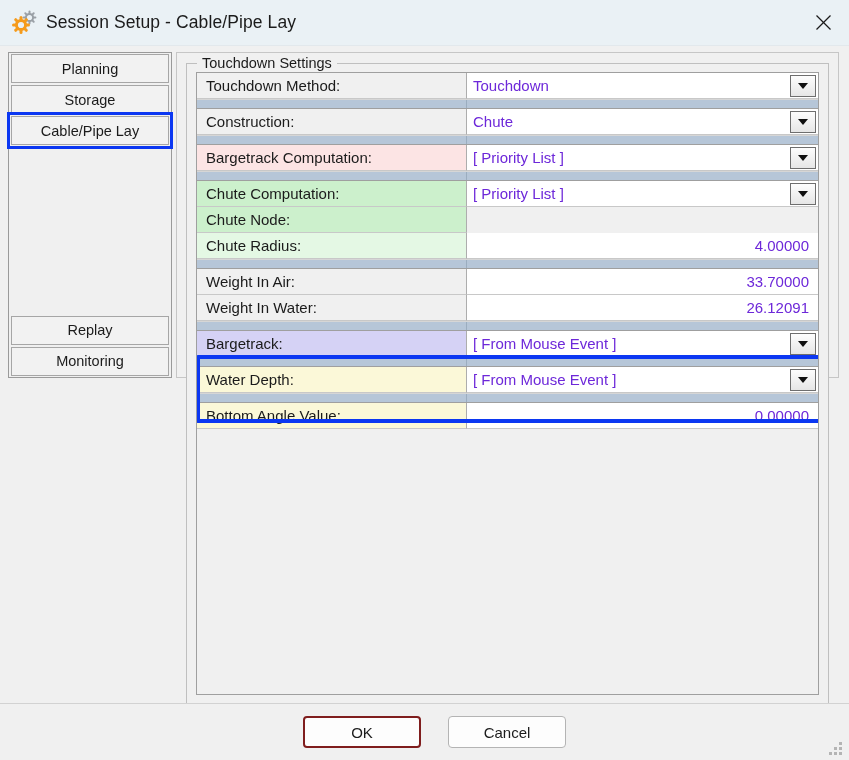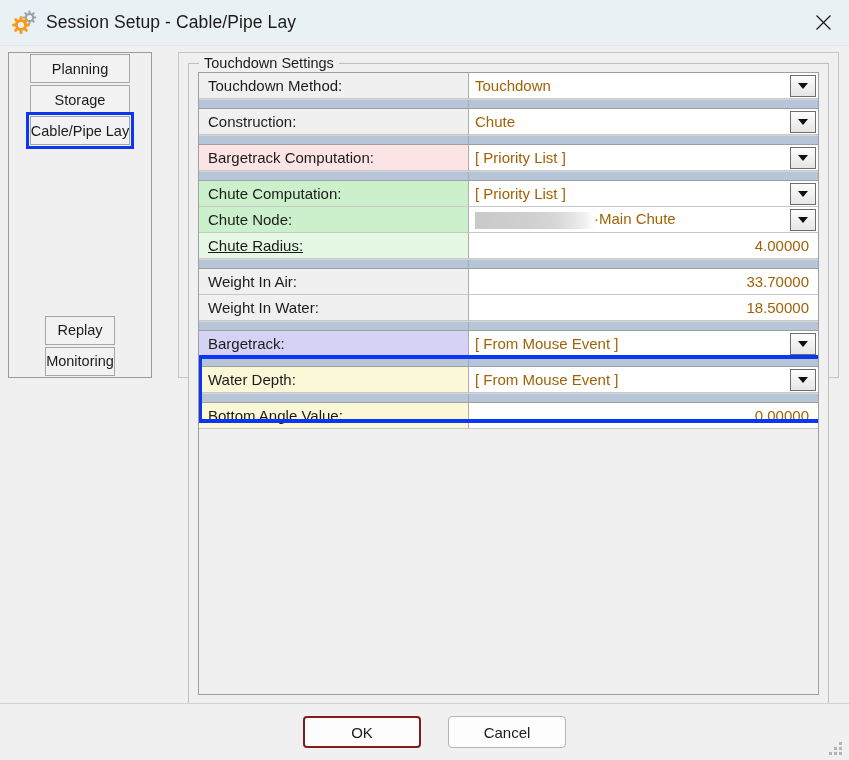--- a/index.html
+++ b/index.html
@@ -49,29 +49,28 @@
   .body {
     flex: 1;
     display: flex;
     padding: 6px 10px 0 8px;
     box-sizing: border-box;
     min-height: 0;
   }
 
   
   .sidebar {
-    width: 144px;
+    width: 164px;
     flex: none;
     border: 1px solid #9a9a9a;
     background: #f0f0f0;
     box-sizing: border-box;
     display: flex; flex-direction: column;
     position: relative;
-    margin-right: 26px;
-    align-items: center;
+    margin-right: 4px;
   }
   .side-top, .side-bottom { display: flex; flex-direction: column; }
   .side-spacer { flex: 1; }
   .tab {
     height: 29px;
     margin: 1px 2px;
     border: 1px solid #a6a6a6;
     background: #f2f2f2;
     display: flex; align-items: center; justify-content: center;
     font-size: 14.5px;
@@ -143,21 +142,21 @@
     white-space: nowrap;
   }
   .val {
     flex: 1;
     box-sizing: border-box;
     border-bottom: 1px solid #c8c8c8;
     background: #ffffff;
     display: flex; align-items: center;
     padding: 0 4px 0 6px;
     font-size: 15px;
-    color: #a16207;
+    color: #6d28d9;
     min-width: 0;
     position: relative;
   }
   .val.num { justify-content: flex-end; padding-right: 9px; }
   .val.combo { padding-right: 0; }
   .val .vtext { white-space: nowrap; overflow: hidden; }
 
   .sep {
     height: 10px;
     background: #b6c6d8;
@@ -165,21 +164,21 @@
     border-top: 1px solid #d6d6d6;
     display: flex;
     box-sizing: border-box;
   }
   .sep .s-l { width: 270px; flex: none; border-right: 1px solid #9badbf; box-sizing: border-box; }
   .sep .s-r { flex: 1; }
 
   
   .lbl.pink   { background: #fce4e4; }
   .lbl.green  { background: #ccf0cc; }
-  .lbl.green2 { background: #e4f8e4; text-decoration: underline; }
+  .lbl.green2 { background: #e4f8e4; }
   .lbl.plain  { background: #f0f0f0; }
   .lbl.lav    { background: #d5d2f5; }
   .lbl.yel    { background: #fbf8d8; }
 
   
   .arrow {
     width: 26px; height: 22px;
     flex: none;
     margin: 1px 2px 1px 0;
     border: 1px solid #6e6e6e;
@@ -368,48 +367,41 @@
               <div class="val combo">
                 <span class="vtext">[ Priority List ]</span>
                 <div style="flex: 1 1 0%;"></div>
                 <div class="arrow">
                   <i></i>
                 </div>
               </div>
             </div>
             <div class="row">
               <div class="lbl green">Chute Node:</div>
-              <div class="val combo">
-                <span class="vtext"><span class="redact" style="width: 119px;"></span>·Main Chute</span>
-                <div style="flex: 1 1 0%;"></div>
-                <div class="arrow">
-                  <i></i>
-                </div>
-              </div>
             </div>
             <div class="row">
               <div class="lbl green2">Chute Radius:</div>
               <div class="val num">
                 <span class="vtext">4.00000</span>
               </div>
             </div>
             <div class="sep">
               <div class="s-l"></div>
               <div class="s-r"></div>
             </div>
             <div class="row">
               <div class="lbl plain">Weight In Air:</div>
               <div class="val num">
                 <span class="vtext">33.70000</span>
               </div>
             </div>
             <div class="row">
               <div class="lbl plain">Weight In Water:</div>
               <div class="val num">
-                <span class="vtext">18.50000</span>
+                <span class="vtext">26.12091</span>
               </div>
             </div>
             <div class="sep">
               <div class="s-l"></div>
               <div class="s-r"></div>
             </div>
             <div class="row">
               <div class="lbl lav">Bargetrack:</div>
               <div class="val combo">
                 <span class="vtext">[ From Mouse Event ]</span>

